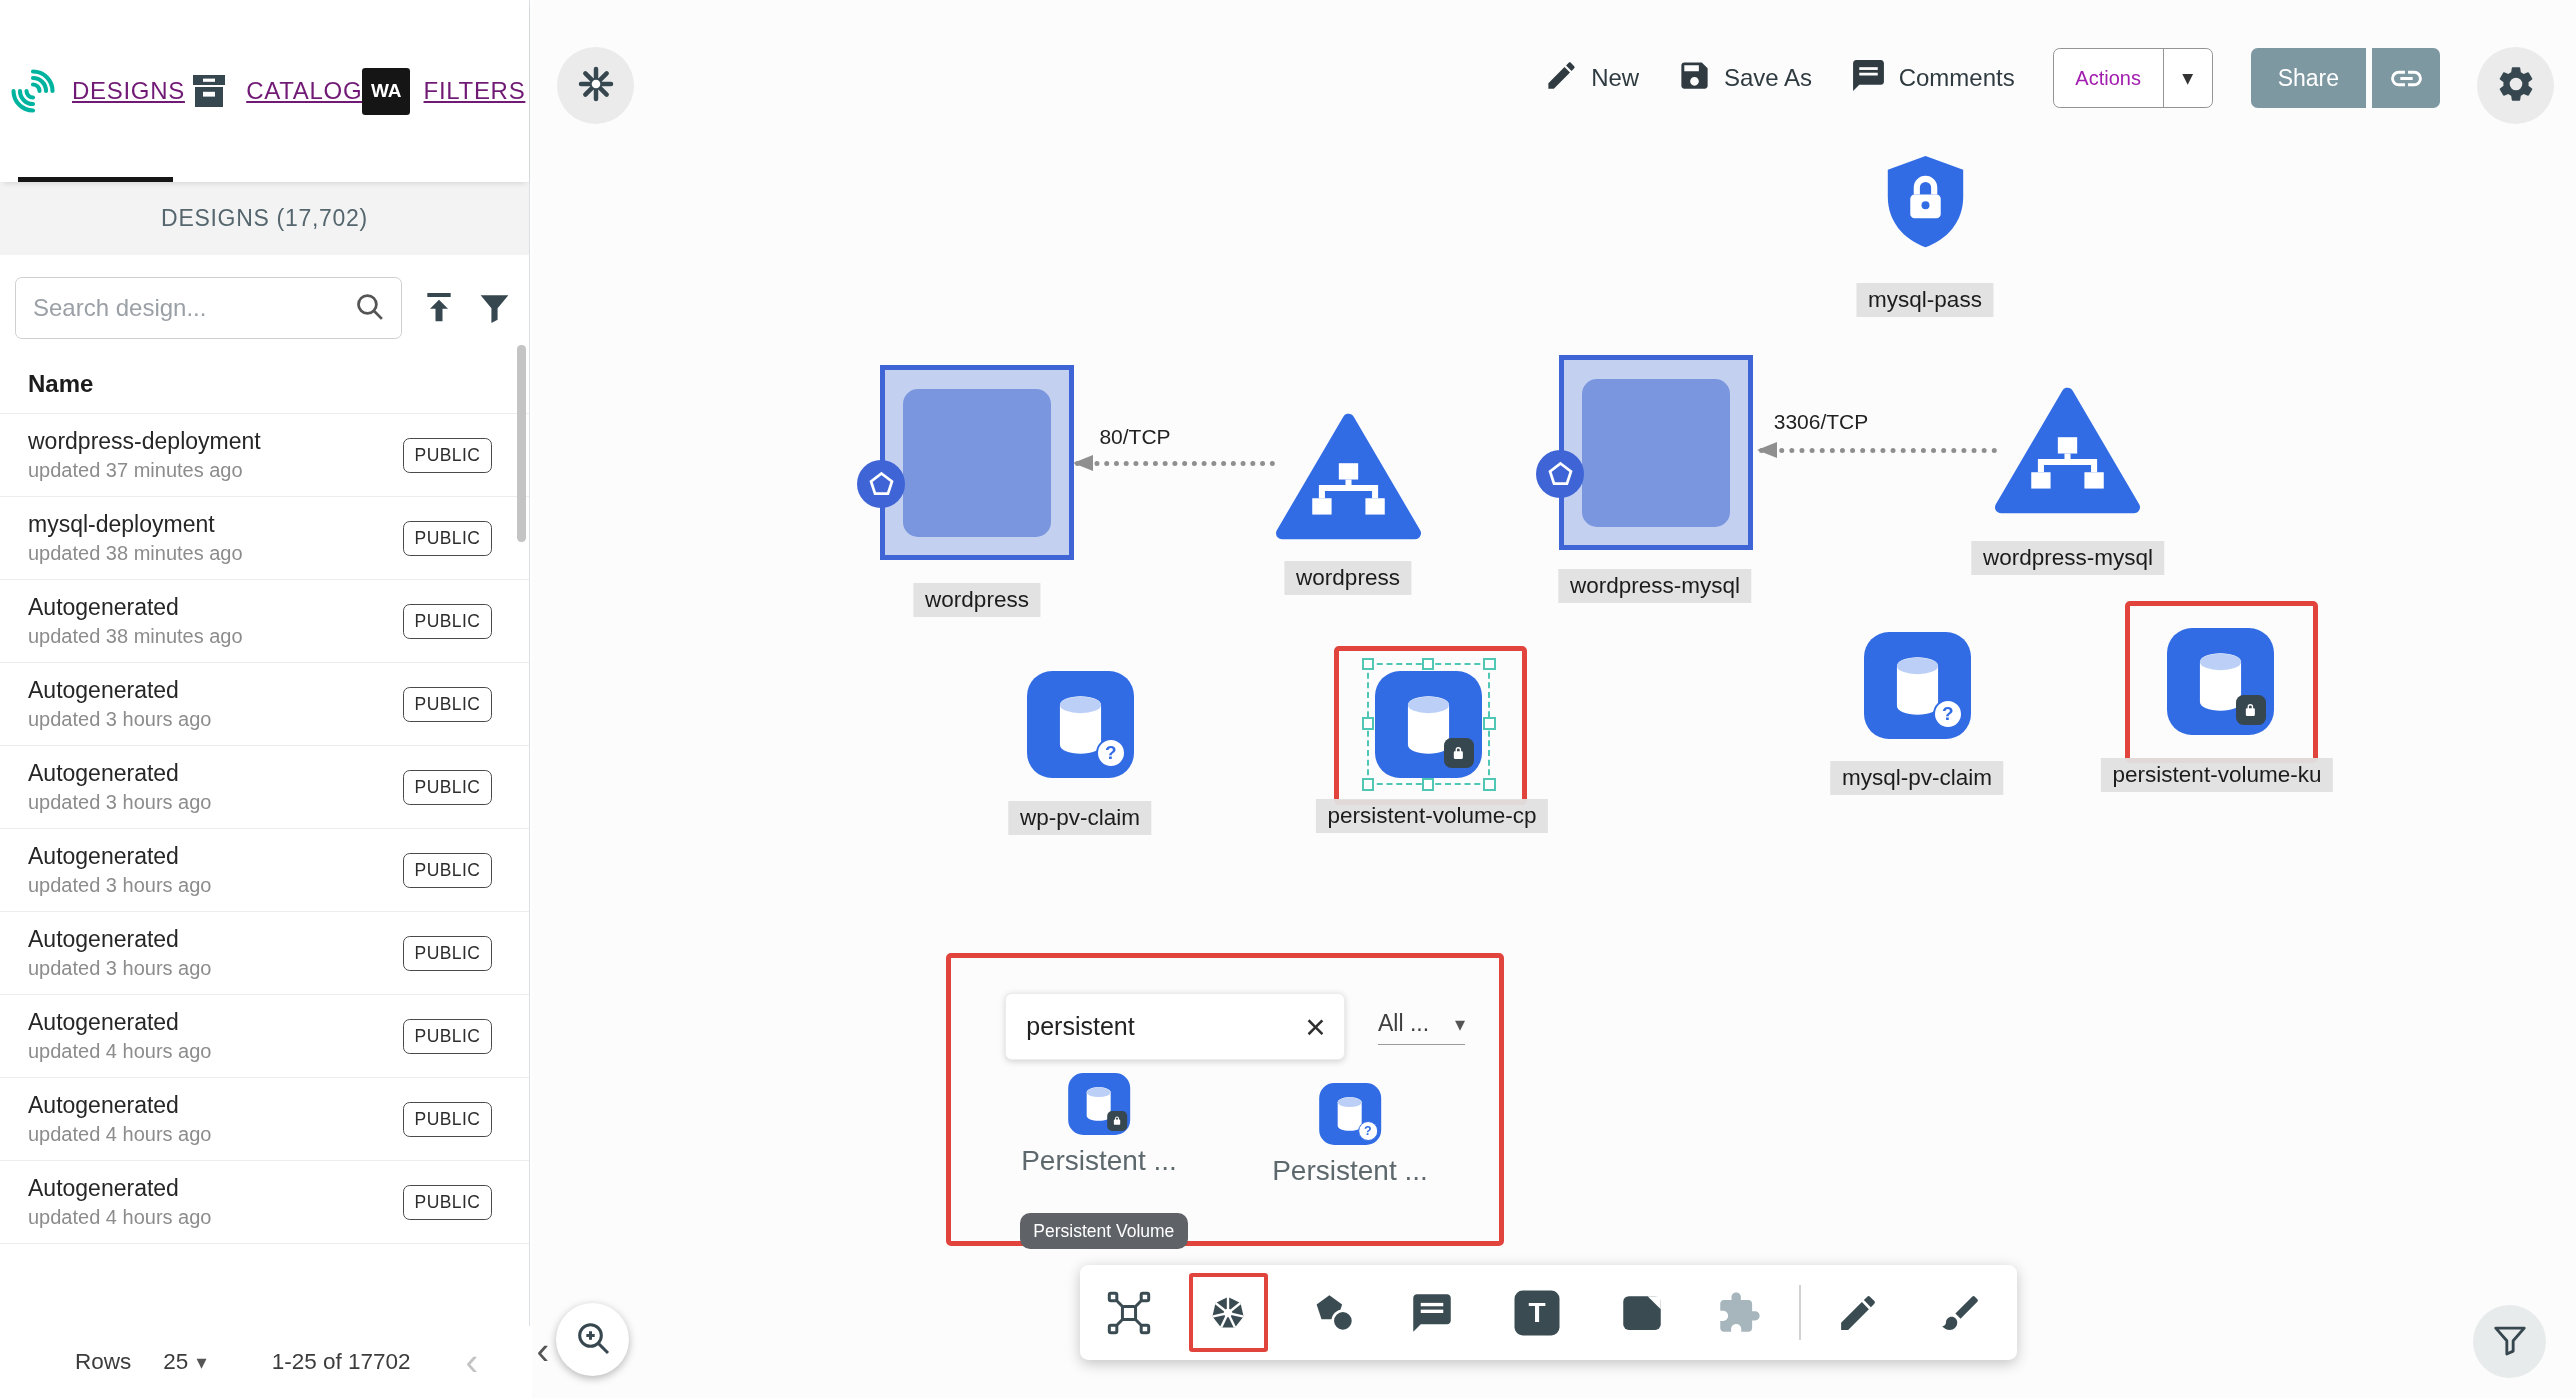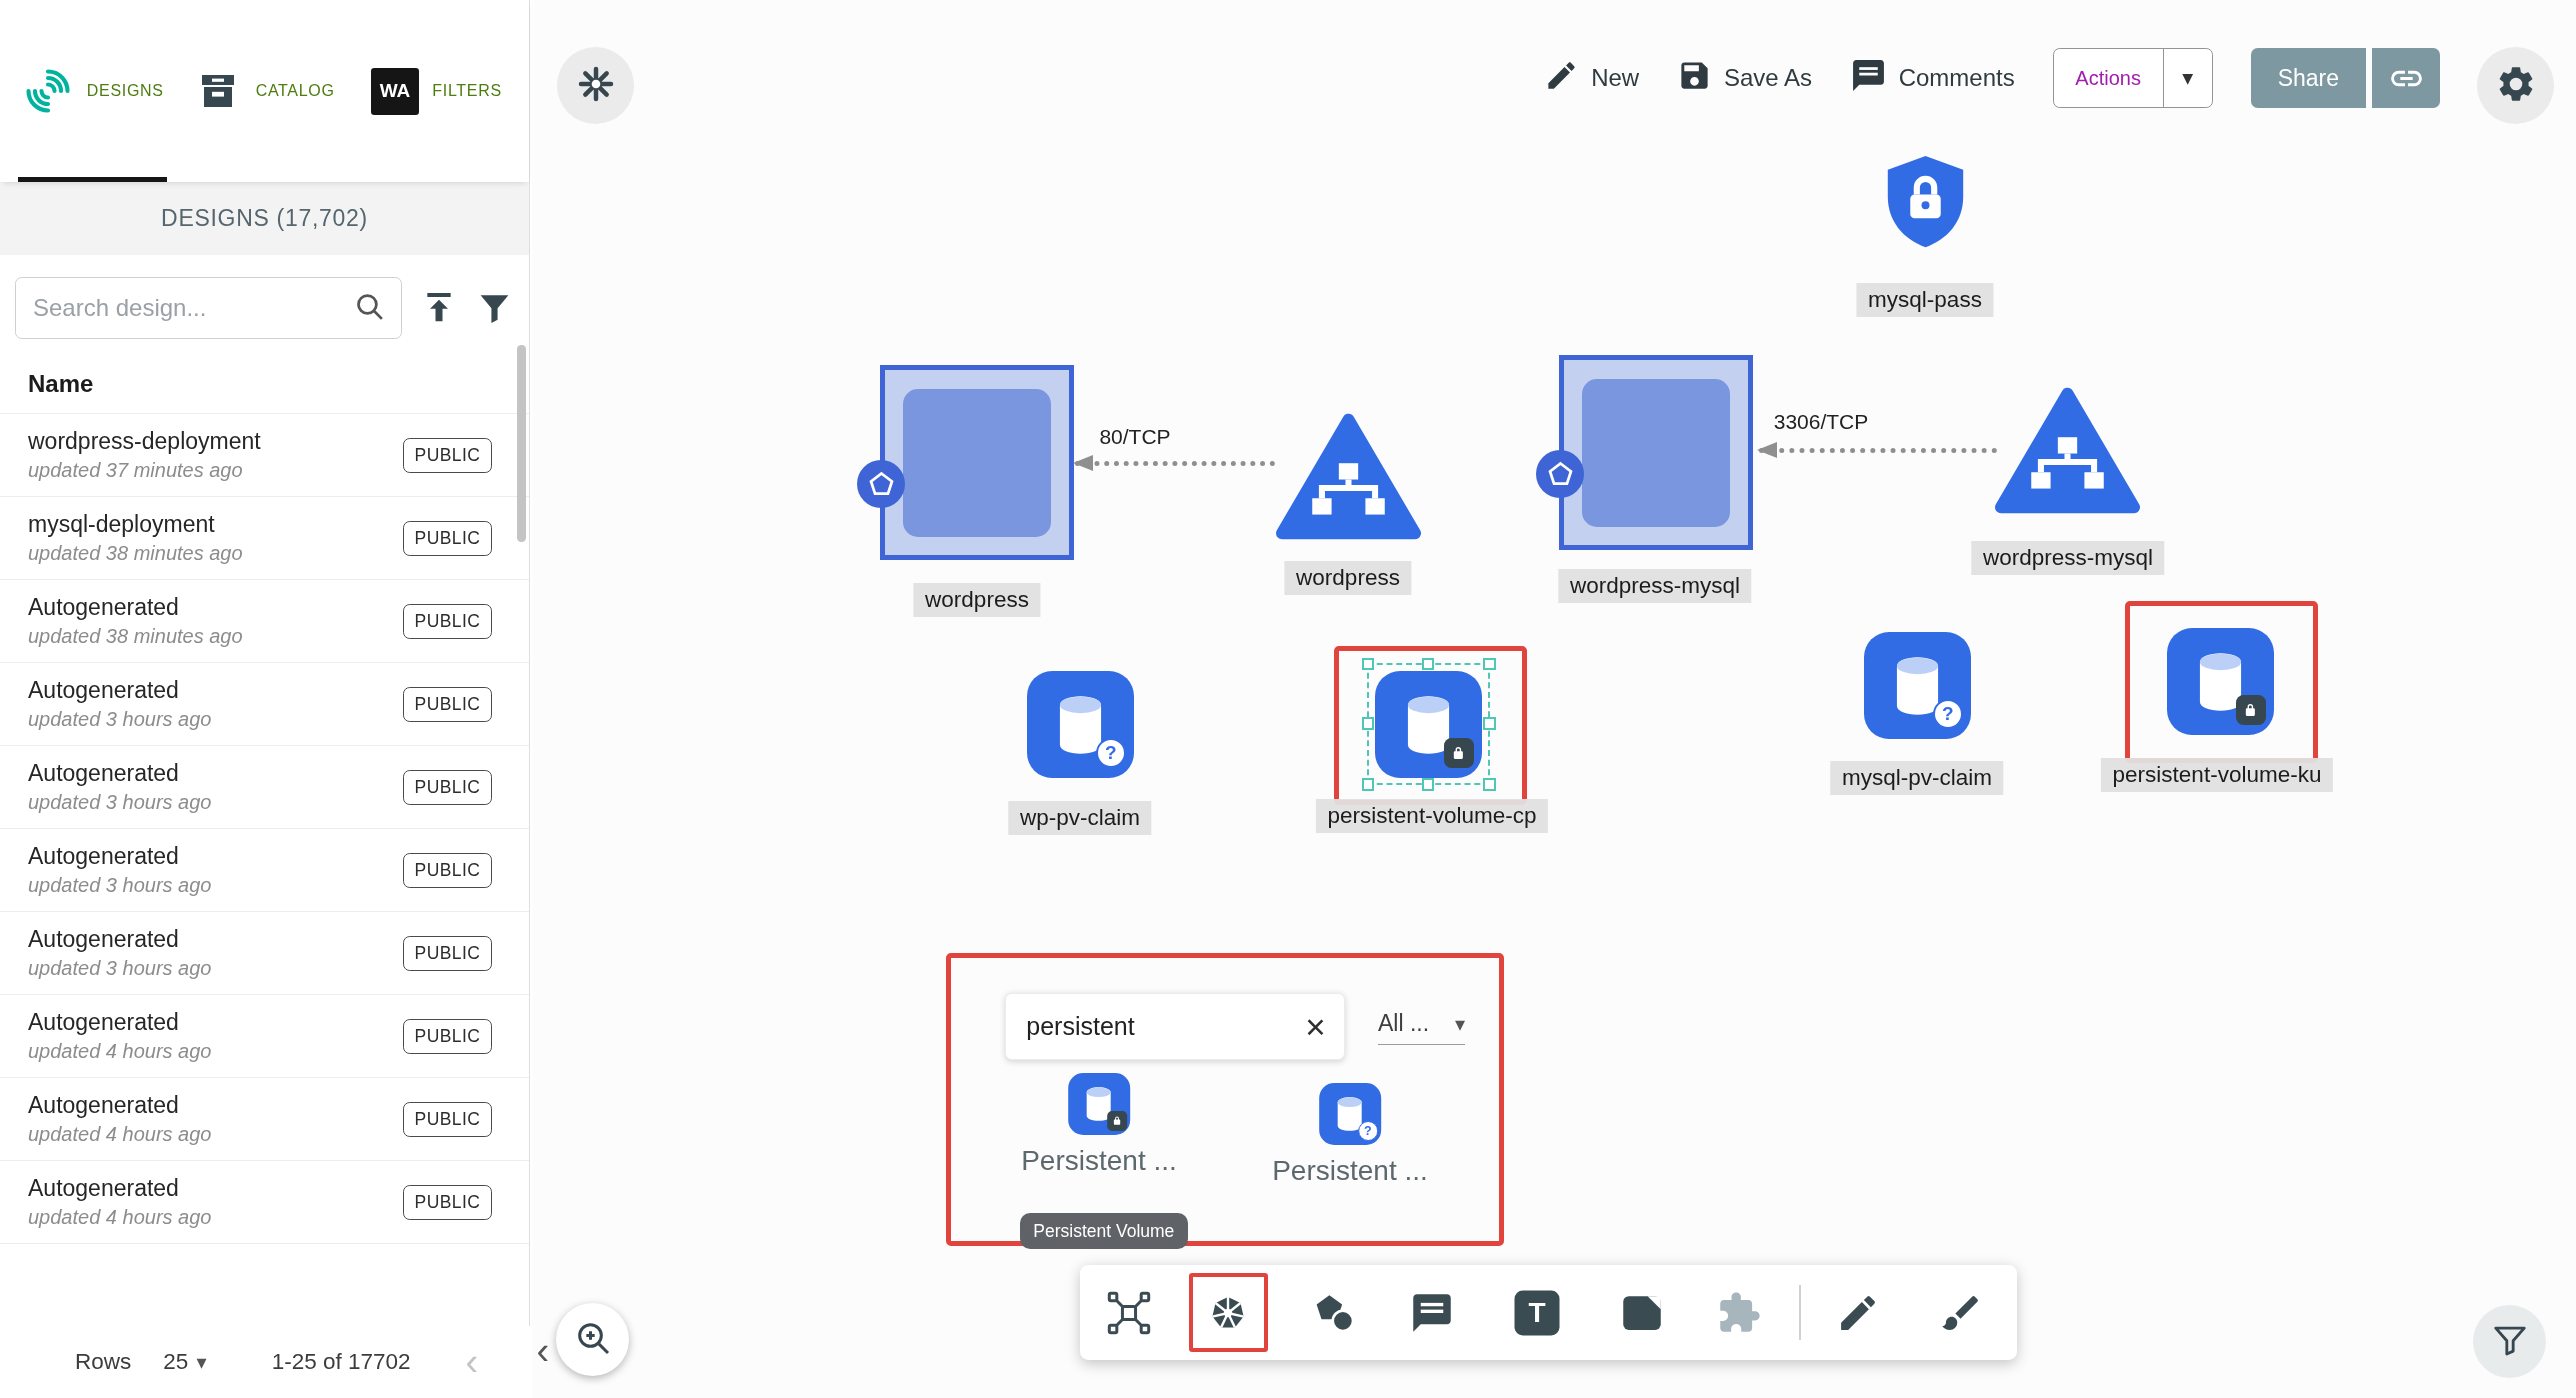--- a/index.html
+++ b/index.html
@@ -4,34 +4,34 @@
 <style>
   html,body{margin:0;padding:0;}
   body{width:2576px;height:1398px;overflow:hidden;font-family:"Liberation Sans",sans-serif;background:#fff;position:relative;}
   .app{position:absolute;inset:0;}
 
   
   .sidebar{position:absolute;left:0;top:0;width:530px;height:100%;background:#fff;border-right:1.7px solid #d9dfe2;box-sizing:border-box;}
   .tabbar{height:182px;display:flex;align-items:stretch;padding:0 6.7px;box-shadow:0 3.3px 6.7px -2.5px rgba(0,0,0,.18);position:relative;background:#fff;}
   .tab{flex:1;display:flex;flex-direction:row;align-items:center;justify-content:center;gap:13.3px;cursor:pointer;position:relative;}
   .tab.active::after{content:"";position:absolute;left:11.7px;right:11.7px;bottom:0;height:5px;background:#161616;}
-  .tab-label{font-size:16px;letter-spacing:0.7px;color:#4d7c0f;}
+  .tab-label{font-size:24px;letter-spacing:0.7px;color:#701a75;text-decoration:underline;}
   .tab-icon{display:flex;align-items:center;justify-content:center;}
   .wa-icon{width:48px;height:47px;background:#151515;color:#fff;font-weight:bold;font-size:19px;display:flex;align-items:center;justify-content:center;border-radius:3.3px;}
   .panel-title-bar{height:73px;background:#f3f3f3;display:flex;align-items:center;justify-content:center;font-size:23px;color:#55666e;letter-spacing:0.7px;}
   .search-row{display:flex;align-items:center;padding:21.7px 16.7px 18.3px 15px;gap:16.7px;}
   .search-box{flex:1;height:62px;border:1.7px solid #cfcfcf;border-radius:6.7px;display:flex;align-items:center;padding:0 15px;gap:8.3px;background:#fff;box-sizing:border-box;}
   .search-box input{border:none;outline:none;flex:1;font-size:24px;color:#333;background:transparent;font-family:inherit;min-width:0;}
   .search-box input::placeholder{color:#9aa0a6;}
   .icon-btn{background:none;border:none;padding:0;display:flex;align-items:center;justify-content:center;cursor:pointer;}
   .table-header{font-weight:bold;font-size:24px;color:#1c1c1c;padding:13.3px 0 15px 28px;}
   .design-list{border-top:1.7px solid #ededed;}
   .design-row{height:83px;border-bottom:1.7px solid #ededed;display:flex;align-items:center;justify-content:space-between;padding:0 37px 0 28px;box-sizing:border-box;}
   .row-name{font-size:23px;color:#262626;}
-  .row-sub{font-size:20px;font-style:italic;color:#8c8c8c;margin-top:4.2px;}
+  .row-sub{font-size:20px;color:#8c8c8c;margin-top:4.2px;}
   .badge{font-size:17.5px;color:#2d2d2d;border:1.7px solid #4a4a4a;border-radius:6.7px;padding:5.8px 10.8px;letter-spacing:0.4px;white-space:nowrap;}
   .sb-thumb{position:absolute;right:3.3px;top:345px;height:197px;width:8.3px;background:#c4c4c4;border-radius:4.2px;}
   .sb-thumb2{position:absolute;left:477px;top:1327px;width:10px;height:63px;background:#6f6f6f;}
   .pagination{position:absolute;left:0;bottom:0;width:100%;height:72px;display:flex;align-items:center;background:#fff;font-size:22.5px;color:#3c3c3c;padding-left:47px;box-sizing:border-box;margin-left:28px;}
   .per-page{display:flex;align-items:center;gap:8.3px;margin-left:32px;cursor:pointer;}
   .per-page .caret{font-size:20px;color:#555;}
   .pag-range{margin-left:65px;}
   .chev{font-size:38px;line-height:33px;margin-left:55px;cursor:pointer;color:#1f1f1f;}
   .chev.disabled{color:#c3c3c3;}
 

